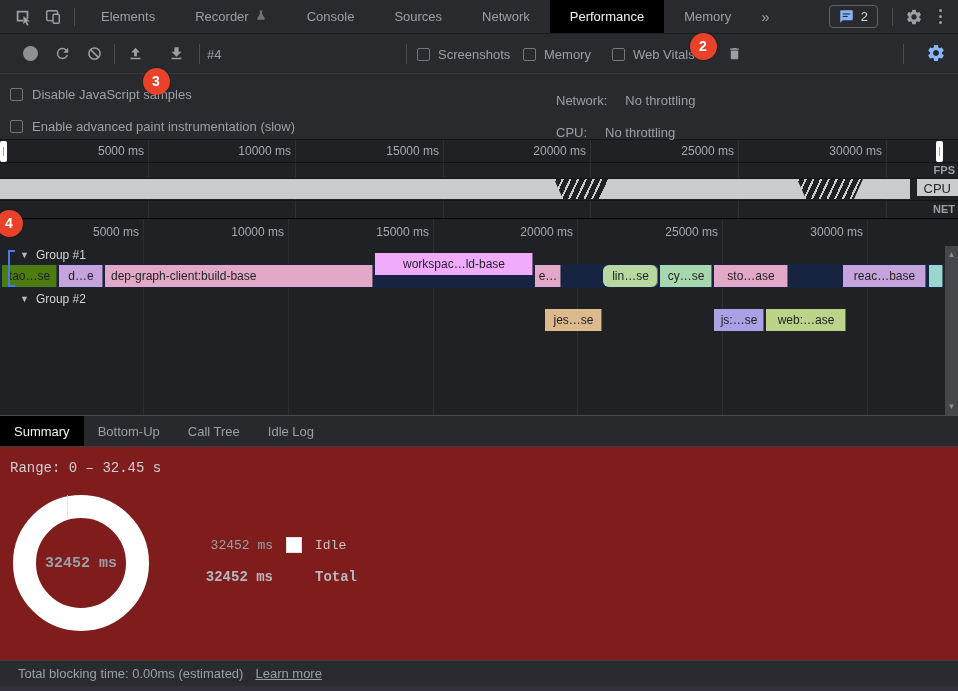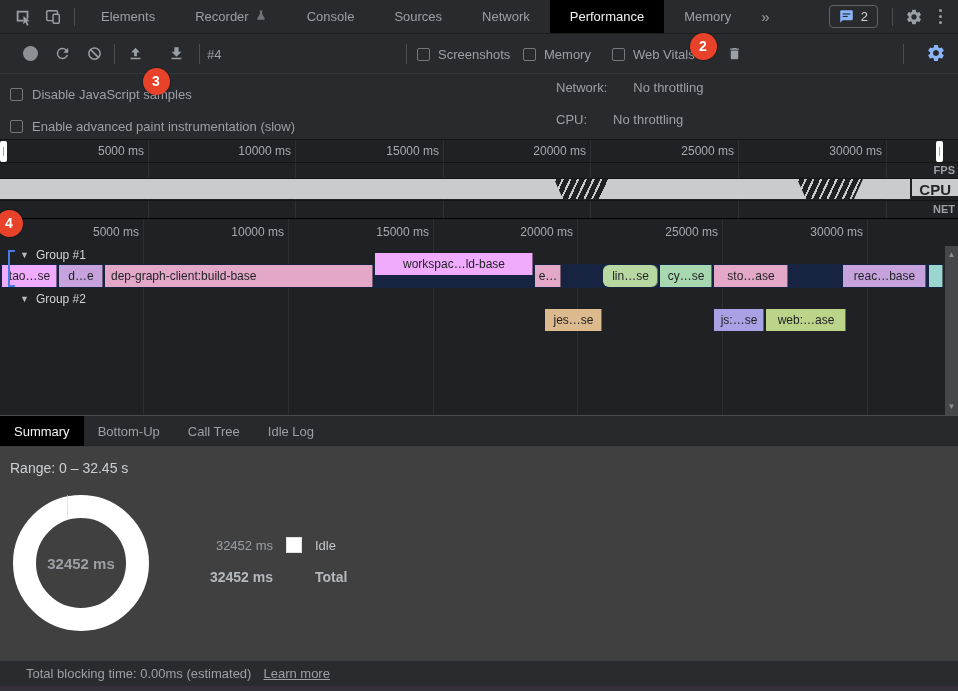--- a/index.html
+++ b/index.html
@@ -34,41 +34,41 @@
   .dd-arrow { font-size:9px; color:#9aa0a6; }
   .cb-item { position:absolute; top:0; height:40px; display:flex; align-items:center; gap:8px;
              font-size:13px; color:#9aa0a6; cursor:pointer; }
   .cb-box { width:13px; height:13px; border:1.5px solid #74787d; border-radius:2px; background:transparent; flex:0 0 auto; }
 
   
   .settings { position:absolute; left:0; top:74px; width:958px; height:66px; background:#292a2d;
               border-bottom:1px solid #141517; }
   .set-row { position:absolute; left:10px; height:28px; display:flex; align-items:center; gap:9px;
              font-size:13px; color:#9aa0a6; cursor:pointer; }
-  .throttle { position:absolute; left:556px; height:28px; display:flex; align-items:flex-start;
-              font-size:13px; color:#9aa0a6; cursor:pointer;gap:8px; }
+  .throttle { position:absolute; left:556px; height:28px; display:flex; align-items:flex-end;
+              font-size:13px; color:#9aa0a6; cursor:pointer; }
   .throttle .t-label { margin-right:18px; }
   .throttle .t-value { color:#9aa0a6; }
   .throttle .dd-arrow { margin-left:24px; }
   .throttle.cpu .dd-arrow { margin-left:8px; }
 
   
   .overview { position:absolute; left:0; top:140px; width:958px; height:79px; background:#202124;
               border-bottom:1px solid #000; }
   .ov-grid { position:absolute; top:0; width:1px; height:79px; background:rgba(255,255,255,0.07); }
   .ov-label { position:absolute; top:4px; width:110px; text-align:right; font-size:12px; color:#a6abb1; }
   .ov-handle { position:absolute; top:1px; width:7px; height:21px; background:#fff; border-radius:2px; cursor:ew-resize; }
   .ov-handle i { display:block; width:1px; height:9px; background:#9aa0a6; margin:6px auto 0; }
   .track-label { position:absolute; right:3px; font-size:11px; font-weight:bold; color:#9aa0a6; }
   .cpu-band { position:absolute; left:0; top:39px; height:20px; background:#c9cbce; }
   .cpu-hatch { position:absolute; top:39px; height:20px; background:
       repeating-linear-gradient(115deg, rgba(201,203,206,0.95) 0 2px, #202124 2px 7px);
       clip-path: polygon(0 0, 100% 0, calc(100% - 9px) 100%, 9px 100%); }
   .cpu-chip { position:absolute; right:0; top:39px; height:17px; padding:2px 7px 8px 7px;
-              background:#c9cbce; color:#26272a; font-size:15px; font-weight:bold; }
+              background:#c9cbce; color:#26272a; font-size:13px; font-weight:normal; }
   .ov-line { position:absolute; left:0; width:958px; height:1px; background:#131416; }
 
   
   .flame { position:absolute; left:0; top:219px; width:958px; height:196px; background:#202124; }
   .fl-grid { position:absolute; top:0; width:1px; height:196px; background:rgba(255,255,255,0.06); }
   .fl-label { position:absolute; top:6px; width:110px; text-align:right; font-size:12px; color:#a6abb1; }
   .group-hdr { position:absolute; left:20px; height:16px; display:flex; align-items:center; gap:7px;
                font-size:12px; color:#d2d5d9; cursor:pointer; }
   .group-hdr .arr { font-size:9px; color:#b5b9bd; }
   .sel-bracket { position:absolute; left:8px; top:31px; width:7px; height:37px;
@@ -81,37 +81,37 @@
   .fl-scroll { position:absolute; right:0; top:27px; width:13px; height:169px; background:#46474a; cursor:pointer; }
   .fl-scroll .sa { position:absolute; left:0; width:13px; text-align:center; font-size:8px; color:#8d9094; }
 
   
   .btabs { position:absolute; left:0; top:415px; width:958px; height:32px; background:#28292c;
            border-top:1px solid #4a4b4f; border-bottom:1px solid #3a3b3f; display:flex; }
   .btab { display:flex; align-items:center; padding:0 14px; font-size:13px; color:#9aa0a6; cursor:pointer; }
   .btab.active { background:#000; color:#f1f3f4; }
 
   
-  .summary { position:absolute; left:0; top:447px; width:958px; height:213px; background:#404040; }
+  .summary { position:absolute; left:0; top:447px; width:958px; height:213px; background:#7f1d1d;font-family:Liberation Mono, monospace; }
   .range-text { position:absolute; left:10px; top:13px; font-size:14px; color:#cdd0d3; }
   .donut { position:absolute; left:13px; top:48px; width:136px; height:136px; border-radius:50%;
            border:23px solid #ffffff; }
   .donut-slit { position:absolute; left:67px; top:48px; width:1px; height:23px; background:#d8dadc; opacity:.7; }
   .donut-center { position:absolute; left:13px; top:48px; width:136px; height:136px; display:flex;
                   align-items:center; justify-content:center; font-size:15px; font-weight:bold; color:#9aa0a6; }
   .legend-row { position:absolute; left:178px; display:flex; align-items:center; font-size:13px; }
   .legend-val { width:95px; text-align:right; color:#9aa0a6; }
   .legend-sw { width:16px; height:16px; margin-left:13px; background:#fff; border:1px solid #e0e0e0; }
   .legend-sw.none { visibility:hidden; }
   .legend-lbl { margin-left:13px; color:#c3c7cb; }
   .legend-row.bold .legend-val, .legend-row.bold .legend-lbl { font-weight:bold; font-size:14px; color:#b5b9bd; }
 
   
   .statusbar { position:absolute; left:0; top:660px; width:958px; height:26px; background:#2a2b2e;
-               border-top:1px solid #3c3d41; display:flex; align-items:center; padding-left:26px;
+               border-top:1px solid #3c3d41; display:flex; align-items:center; padding-left:18px;
                font-size:13px; color:#9aa0a6; }
   .statusbar a { color:#9aa0a6; text-decoration:underline; margin-left:12px; cursor:pointer; }
   .win-strip { position:absolute; left:0; top:686px; width:958px; height:5px; background:#35303a; }
 
   
   .badge { position:absolute; width:27px; height:27px; border-radius:50%; background:#e8432a;
            color:#fff; font-size:14px; font-weight:bold; display:flex; align-items:center;
            justify-content:center; z-index:60; box-shadow:0 0 0 1px rgba(0,0,0,.2); }
   svg.gic { fill:#9aa0a6; }
 </style>
@@ -313,21 +313,21 @@
         <div class="fl-label" style="left: 608px;">25000 ms</div>
         <div class="fl-grid" style="left: 867px;"></div>
         <div class="fl-label" style="left: 753px;">30000 ms</div>
       </div>
     <div id="fl-groups">
         <div class="group-hdr" style="top: 28px;">
           <span class="arr">▼</span>
           <span>Group #1</span>
         </div>
         <div class="row-strip" style="top: 45px;"></div>
-        <div class="fbar" title="tao…se" style="left: 2px; width: 55px; top: 46px; background: #f0abfc;">tao…se</div>
+        <div class="fbar" title="tao…se" style="left: 2px; width: 55px; top: 46px; background: #4d7c0f;">tao…se</div>
         <div class="fbar" title="d…e" style="left: 59px; width: 44px; top: 46px; background: rgb(198, 163, 220);">d…e</div>
         <div class="fbar left" title="dep-graph-client:build-base" style="left: 105px; width: 268px; top: 46px; background: rgb(227, 167, 200);">dep-graph-client:build-base</div>
         <div class="fbar" title="workspac…ld-base" style="left: 375px; width: 158px; top: 34px; background: #f0abfc;">workspac…ld-base</div>
         <div class="fbar" title="e…" style="left: 535px; width: 26px; top: 46px; background: rgb(227, 167, 200);">e…</div>
         <div class="fbar" title="lin…se" style="left: 603px; width: 55px; top: 46px; background: rgb(184, 216, 162); border-radius: 6px;">lin…se</div>
         <div class="fbar" title="cy…se" style="left: 660px; width: 52px; top: 46px; background: rgb(166, 215, 174);">cy…se</div>
         <div class="fbar" title="sto…ase" style="left: 714px; width: 74px; top: 46px; background: rgb(227, 167, 200);">sto…ase</div>
         <div class="fbar" title="reac…base" style="left: 843px; width: 83px; top: 46px; background: rgb(198, 163, 220);">reac…base</div>
         <div class="fbar" title="" style="left: 929px; width: 14px; top: 46px; background: rgb(154, 213, 207);"></div>
         <div class="group-hdr" style="top: 72px;">

